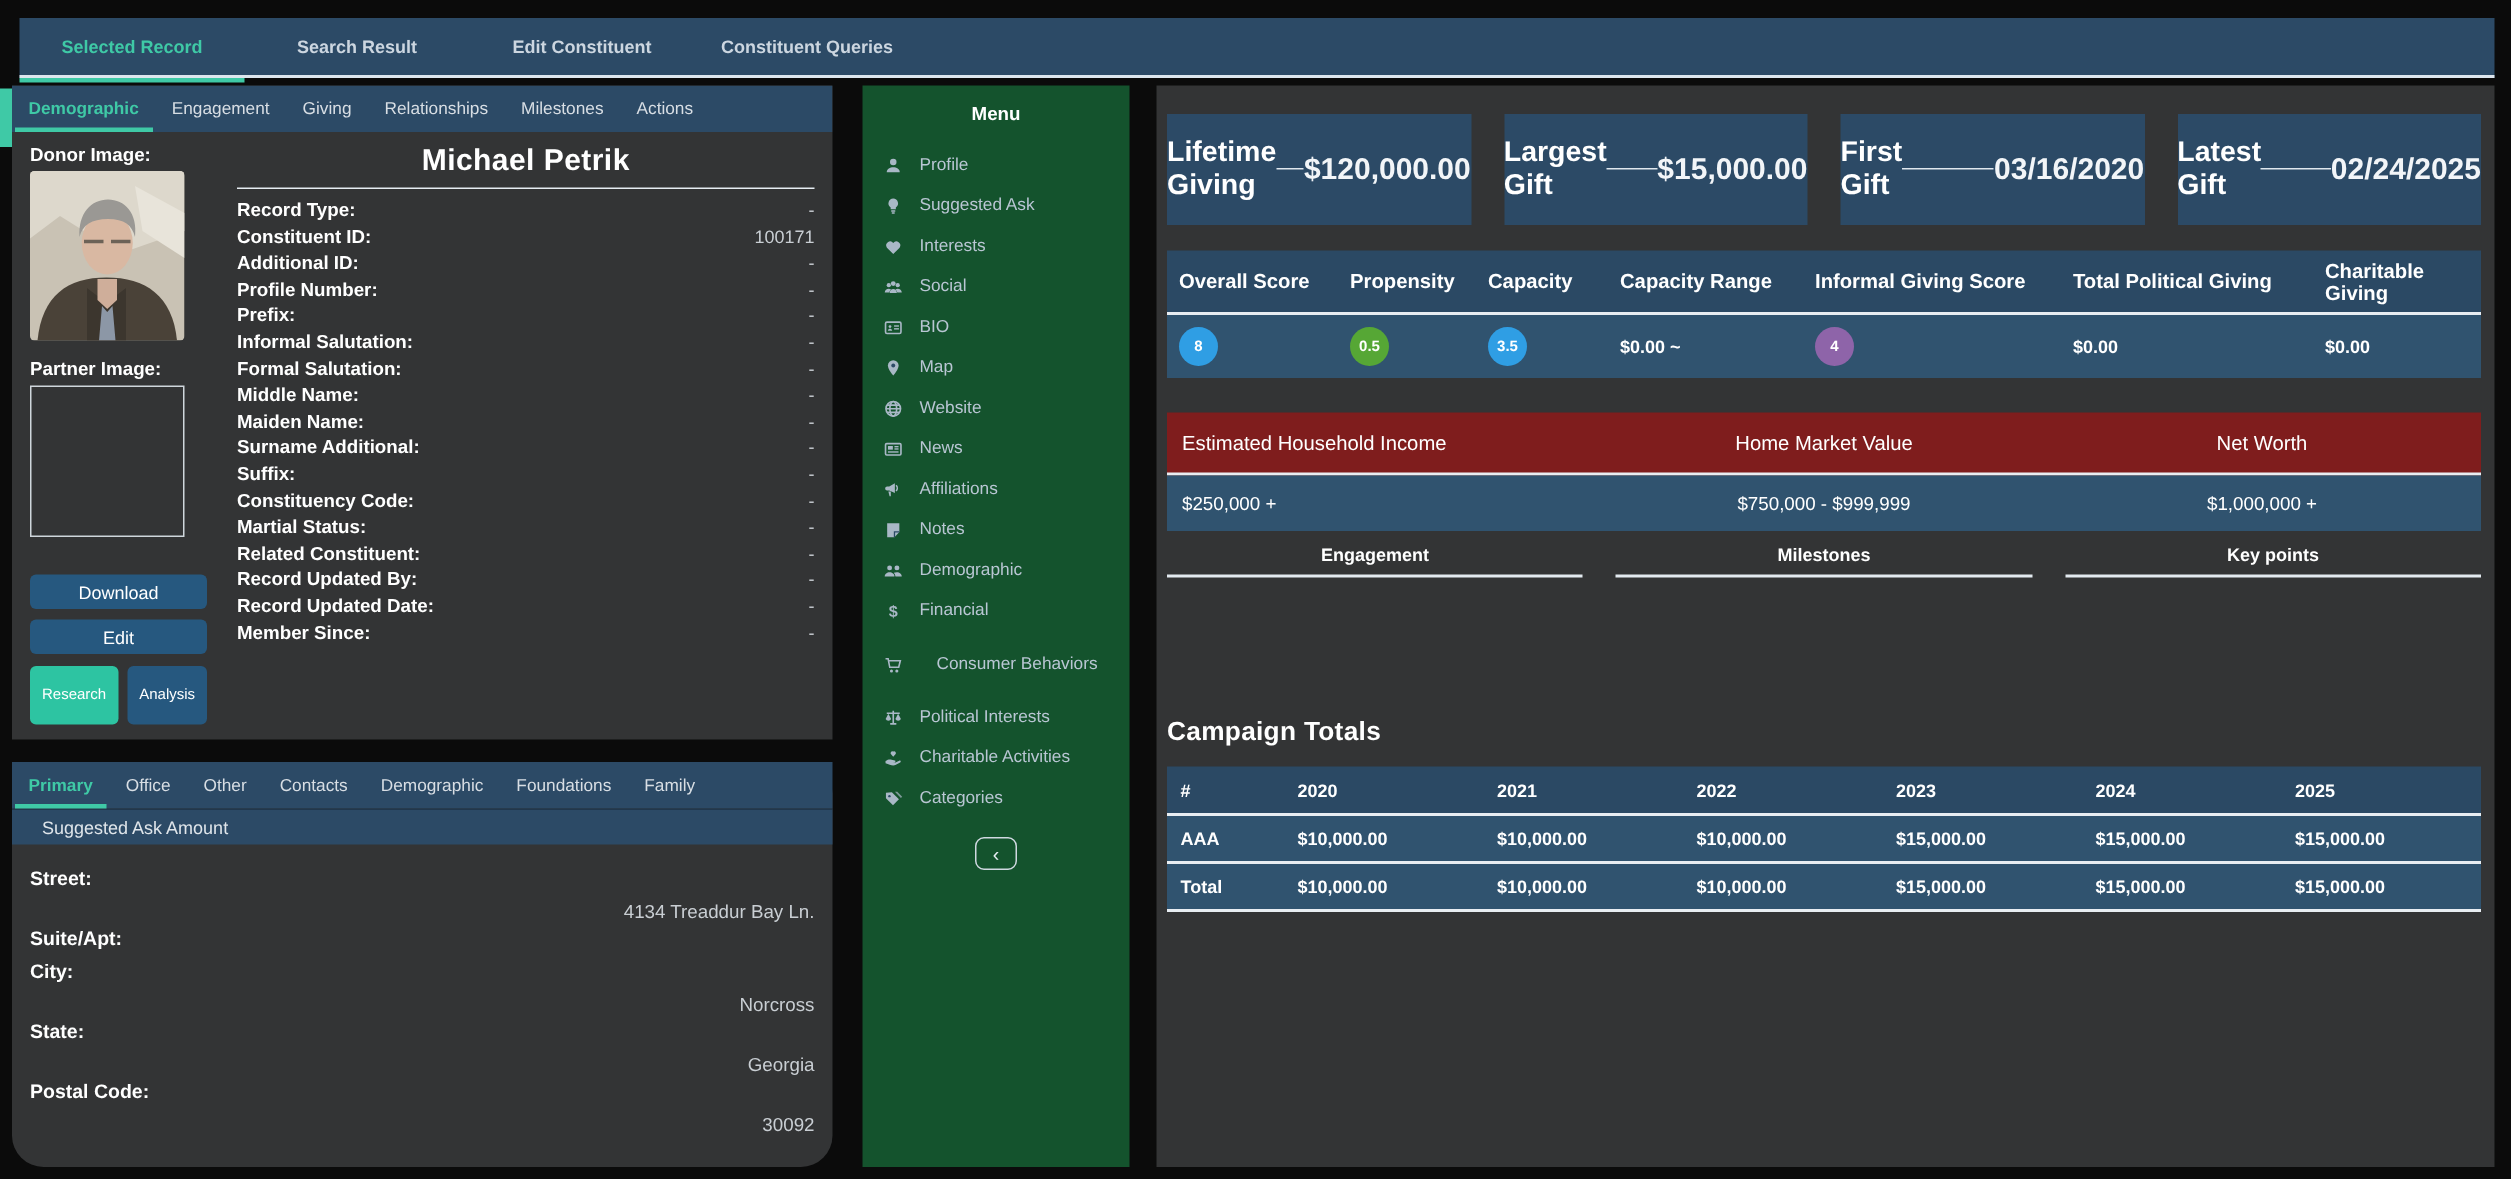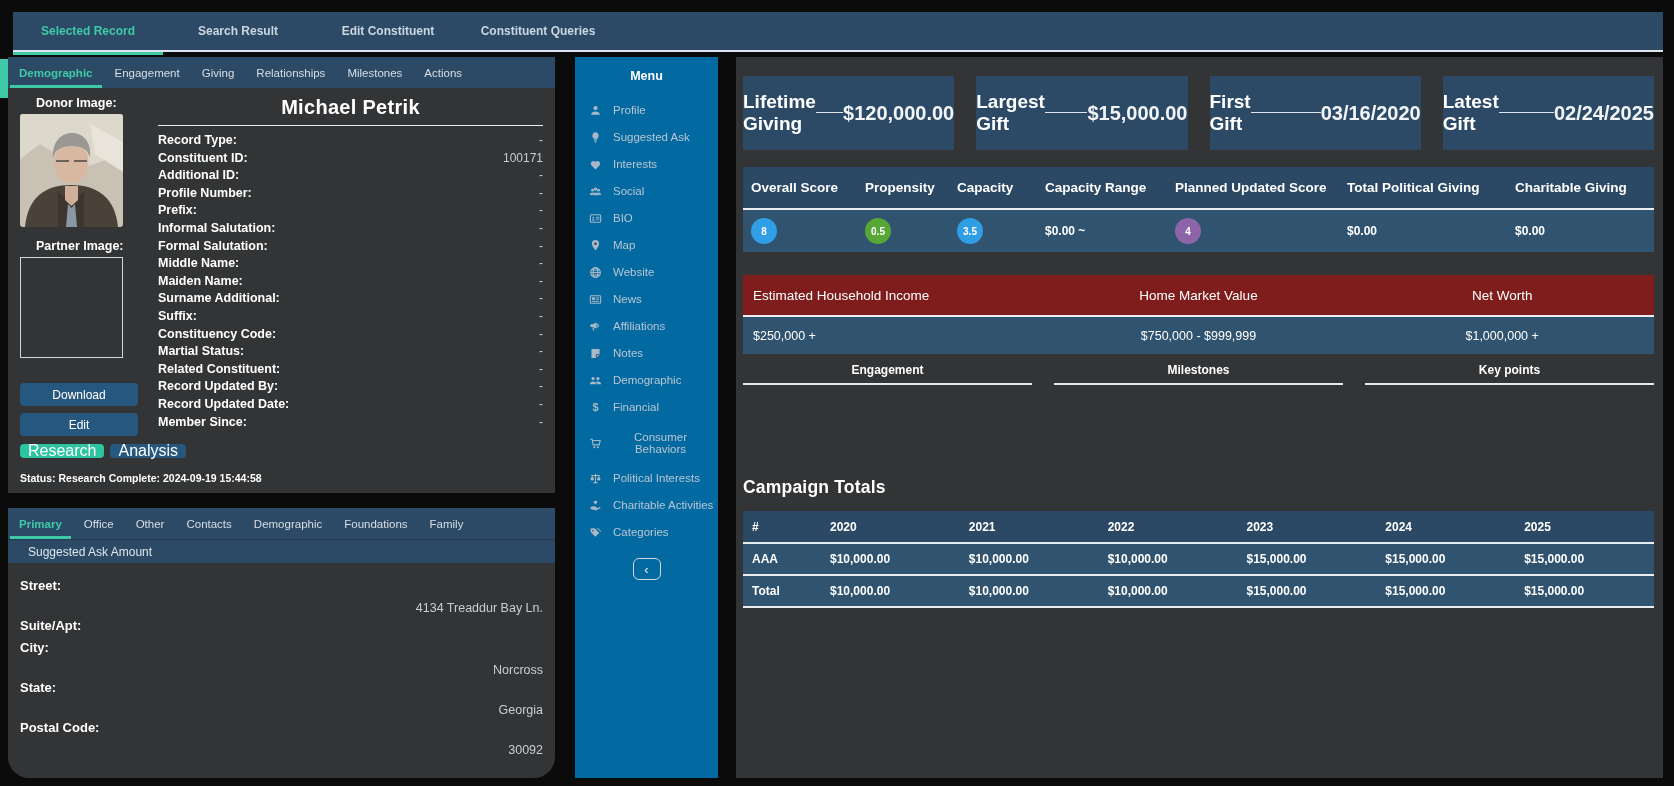--- a/index.html
+++ b/index.html
@@ -9,41 +9,41 @@
   .top-nav { margin:12px 11px 0 13px; height:40px; background:#2c4a66; border-bottom:2px solid #dde6ee; display:flex; }
   .top-tab { width:150px; display:flex; align-items:center; justify-content:center; color:#ccd6e0; font-size:12px; font-weight:bold; position:relative; cursor:pointer; }
   .top-tab.active { color:#3fc9a6; }
   .top-tab.active::after { content:""; position:absolute; left:0; right:0; bottom:-5px; height:3px; background:#3fc9a6; }
 
   .left-accent { position:absolute; left:0; top:59px; width:8px; height:39px; background:#3fc9a6; }
 
   
   .layout { display:flex; margin:5px 11px 0 8px; height:721px; }
   .left-col { width:547px; display:flex; flex-direction:column; }
-  .menu-col { width:143px; margin-left:20px; background:#0369a1; padding-top:12px; }
+  .menu-col { width:178px; margin-left:20px; background:#14532d; padding-top:12px; }
   .content  { flex:1; margin-left:18px; background:#333435; padding:0 9px 0 7px; overflow:hidden; }
 
   
   .panel { background:#333435; }
   .panel-tabs { background:#2c4a66; display:flex; height:31px; align-items:center; }
   .p-tab { padding:0 11px; height:100%; display:flex; align-items:center; font-size:11.5px; color:#d8dee4; position:relative; cursor:pointer; white-space:nowrap; }
   .p-tab.active { color:#3fc9a6; font-weight:bold; }
   .p-tab.active::after { content:""; position:absolute; left:2px; right:2px; bottom:0; height:3px; background:#3fc9a6; }
 
   .demo-panel { height:436px; overflow:hidden; }
   .demo-body { padding:8px 12px 0 12px; display:flex; }
   .demo-left { width:130px; flex:none; }
-  .img-label { font-size:12.5px; font-weight:bold; color:#fff; margin-bottom:4px;margin-left:16px; }
+  .img-label { font-size:12.5px; font-weight:bold; color:#fff; margin-bottom:4px; }
   .photo { width:103px; height:113px; border-radius:3px; display:block; }
   .partner-box { width:103px; height:101px; border:1px solid #cfd6dc; margin-top:3px; }
   .btn { display:flex; align-items:center; justify-content:center; color:#fff; font-size:12px; border-radius:4px; cursor:pointer; }
   .btn-wide { width:118px; height:23px; background:#26587f; }
   .dl { margin-top:25px; } .ed { margin-top:7px; }
   .btn-row { display:flex; margin-top:8px; }
-  .btn-sm { height:14px; padding:0 8px; font-size:16px; }
+  .btn-sm { height:39px; padding:0 8px; font-size:10px; }
   .research { background:#2dc4a2; } .analysis { background:#26587f; margin-left:6px; }
   .demo-right { flex:1; padding-left:8px; }
   .donor-name { text-align:center; color:#fff; font-size:20px; font-weight:bold; letter-spacing:.3px; }
   .name-rule { border:0; border-top:1px solid #e6ecf2; margin:6px 0 6px 0; }
   .frow { display:flex; justify-content:space-between; line-height:17.6px; }
   .flabel { color:#fff; font-size:12.5px; font-weight:bold; }
   .fvalue { color:#c9ced3; font-size:12px; }
   .status-line { padding:14px 12px 6px 12px; color:#fff; font-size:10.5px; font-weight:bold; }
 
   .addr-panel { flex:1; margin-top:15px; display:flex; flex-direction:column;border-radius:21px; }
@@ -479,21 +479,21 @@
         <div class="card-value">02/24/2025</div>
       </div>
     </div>
 
     <div class="scores">
       <div class="score-grid score-head">
         <div class="cell">Overall Score</div>
         <div class="cell">Propensity</div>
         <div class="cell">Capacity</div>
         <div class="cell">Capacity Range</div>
-        <div class="cell">Planned Updated Score</div>
+        <div class="cell">Informal Giving Score</div>
         <div class="cell">Total Political Giving</div>
         <div class="cell">Charitable Giving</div>
       </div>
       <div class="score-grid score-body">
         <div class="cell">
             <span class="badge" style="background:#2f9ee4">8</span>
           </div>
         <div class="cell">
             <span class="badge" style="background:#56a735">0.5</span>
           </div>

